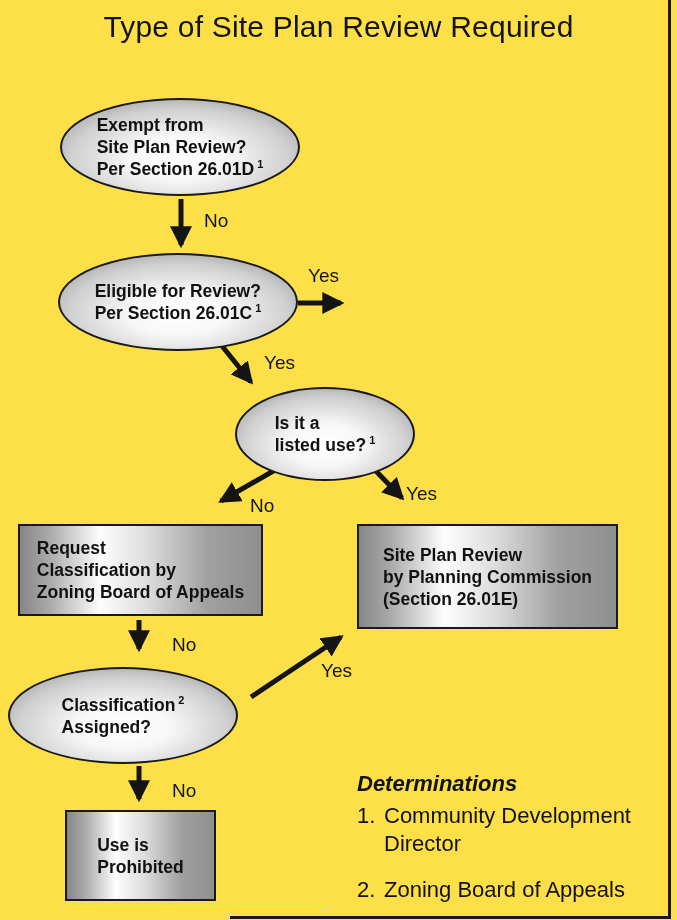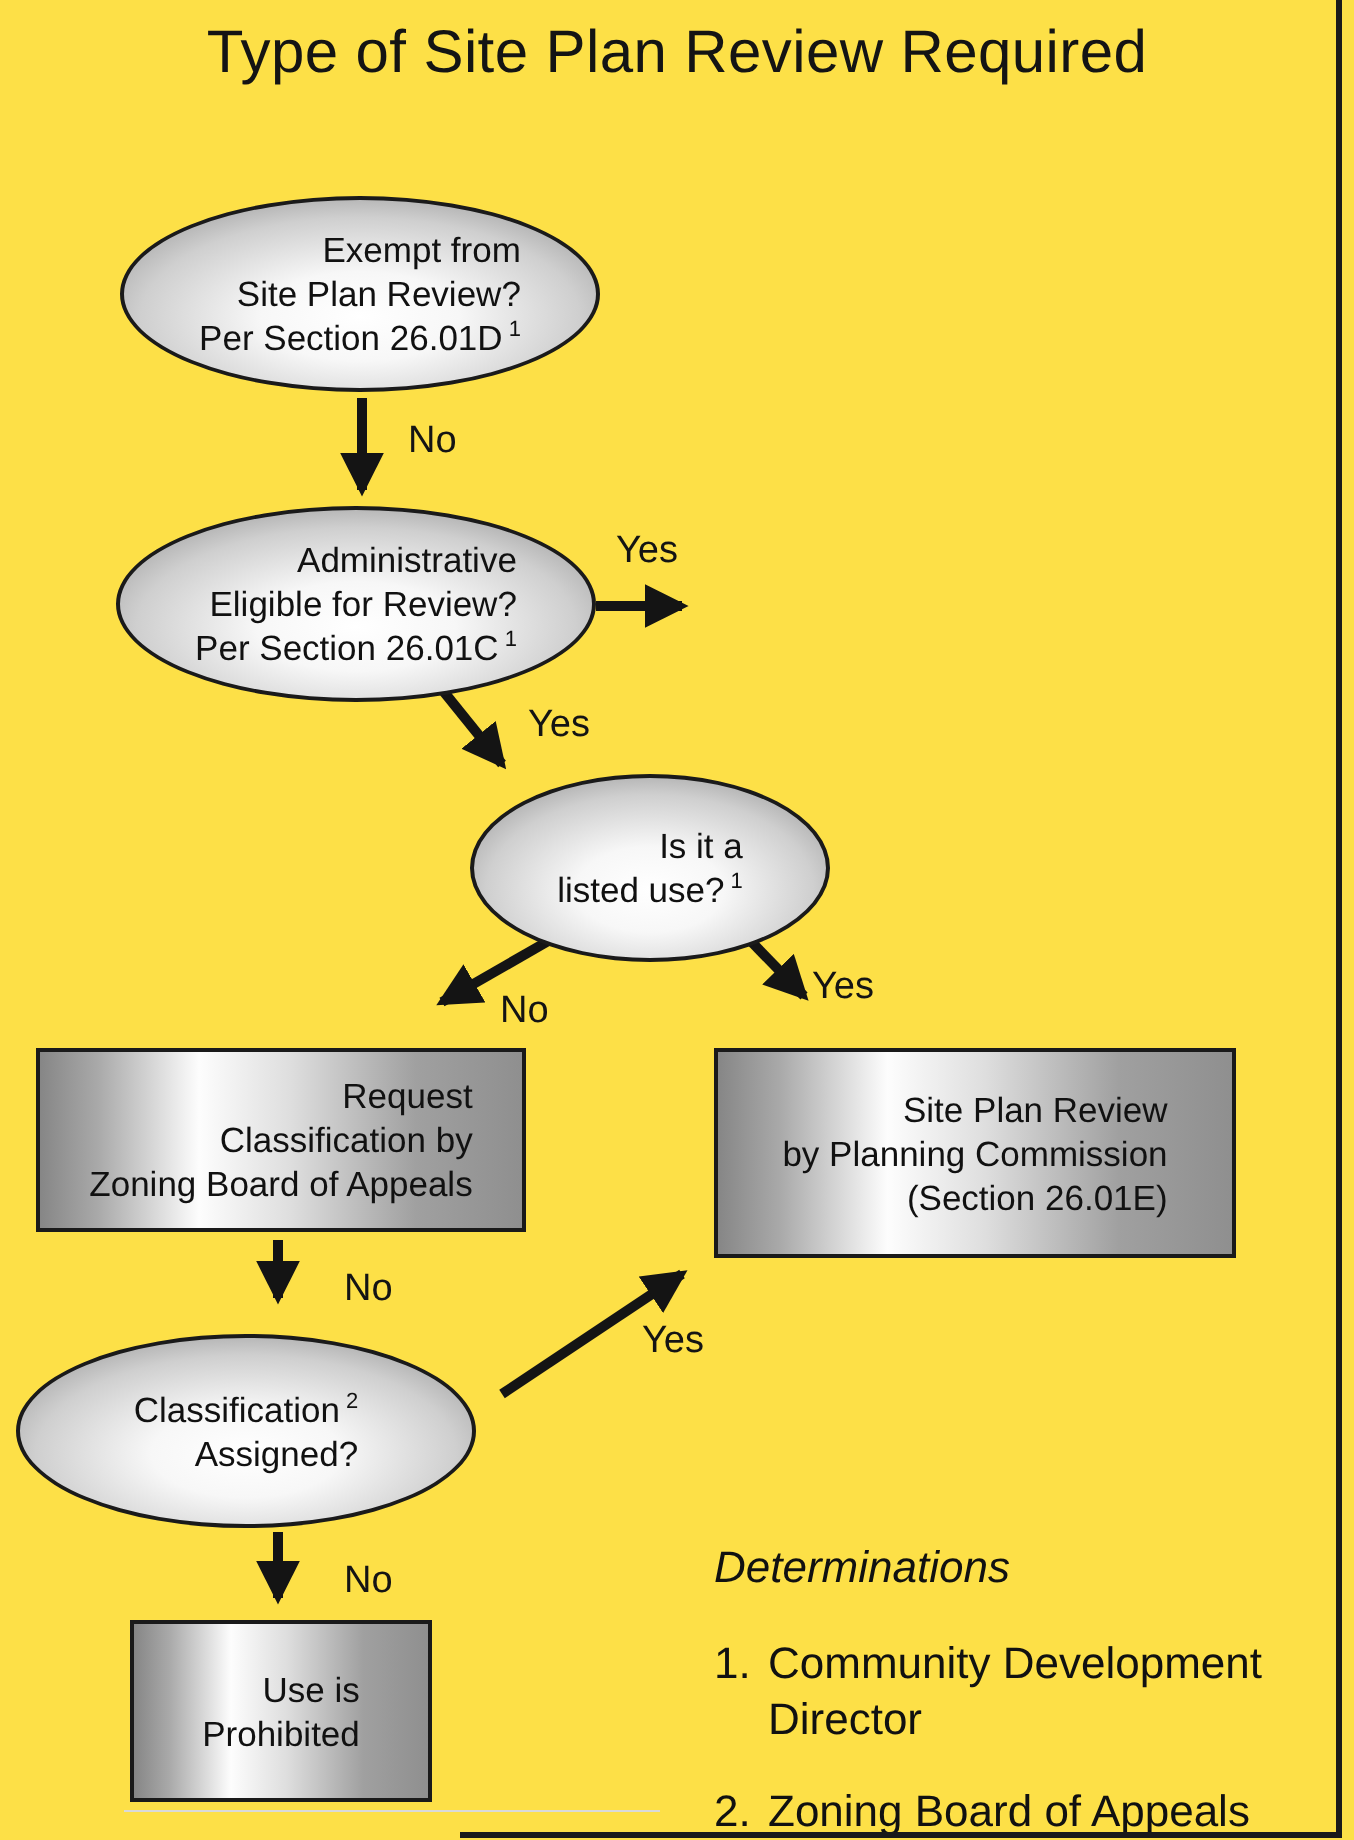--- a/index.html
+++ b/index.html
@@ -8,42 +8,43 @@
     font-family:"Liberation Sans","DejaVu Sans",sans-serif; color:#111111;
     overflow:hidden;
   }
   #page-title {
     position:absolute; top:10px; left:0; width:677px;
     text-align:center; font-size:30px; font-weight:400; color:#141414;
     letter-spacing:0.2px;
   }
   .node {
     position:absolute; display:flex; align-items:center; justify-content:center;
-    text-align:right; box-sizing:border-box;
+    text-align:left; box-sizing:border-box;
     border:2px solid #1a1a1a;
+    font-weight:bold;
   }
   .ellipse {
     border-radius:50%;
     background:radial-gradient(ellipse 75% 85% at 50% 62%,
       #ffffff 0%, #f7f7f7 28%, #cfcfcf 62%, #9a9a9a 88%, #8d8d8d 100%);
   }
   .rect {
     background:linear-gradient(90deg,
       #868686 0%, #a9a9a9 12%, #fdfdfd 33%, #dedede 52%, #a0a0a0 78%, #8f8f8f 100%);
   }
   .ntext { font-size:17.5px; line-height:22px; }
   .ln { white-space:nowrap; }
   .ntext sup { font-size:11px; margin-left:3px; line-height:0; }
   .elabel {
     position:absolute; font-size:19px; color:#141414; white-space:nowrap;
   }
   #arrows { position:absolute; left:0; top:0; pointer-events:none; }
   #arrows line { stroke:#141414; stroke-width:5; }
   .legend { position:absolute; left:357px; top:771px; width:305px; font-size:22px; }
-  .lg-head { font-weight:400; font-style:italic; margin-bottom:21px; }
+  .lg-head { font-weight:700; font-style:italic; margin-bottom:5px; }
   .lg-item { display:flex; line-height:28px; }
   .lg-item2 { margin-top:18px; }
   .lg-num { width:27px; flex:none; }
   .lg-text { flex:1; }
   .edge-line { position:absolute; background:#1a1a1a; }
   .faint-line { position:absolute; background:#d9d9d9; }
 </style>
 </head>
 <body>
 
@@ -70,21 +71,20 @@
   <div class="node ellipse" style="left:60px;top:98px;width:240px;height:98px">
     <div class="ntext">
       <div class="ln">Exempt from</div>
       <div class="ln">Site Plan Review?</div>
       <div class="ln"><span>Per Section 26.01D</span><sup>1</sup></div>
     </div>
   </div>
 
   <div class="node ellipse" style="left:58px;top:253px;width:240px;height:98px">
     <div class="ntext">
-      <div class="ln">Administrative</div>
       <div class="ln">Eligible for Review?</div>
       <div class="ln"><span>Per Section 26.01C</span><sup>1</sup></div>
     </div>
   </div>
 
   <div class="node ellipse" style="left:235px;top:387px;width:180px;height:94px">
     <div class="ntext">
       <div class="ln">Is it a</div>
       <div class="ln"><span>listed use?</span><sup>1</sup></div>
     </div>

